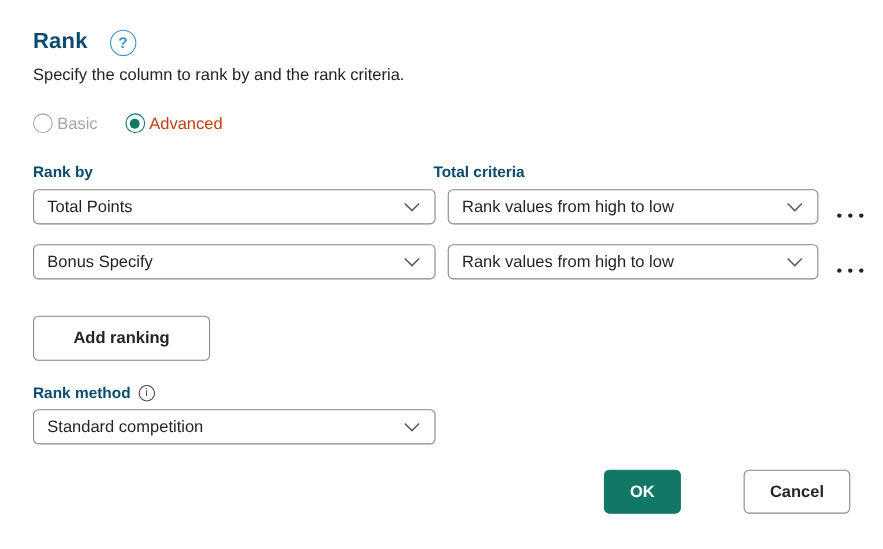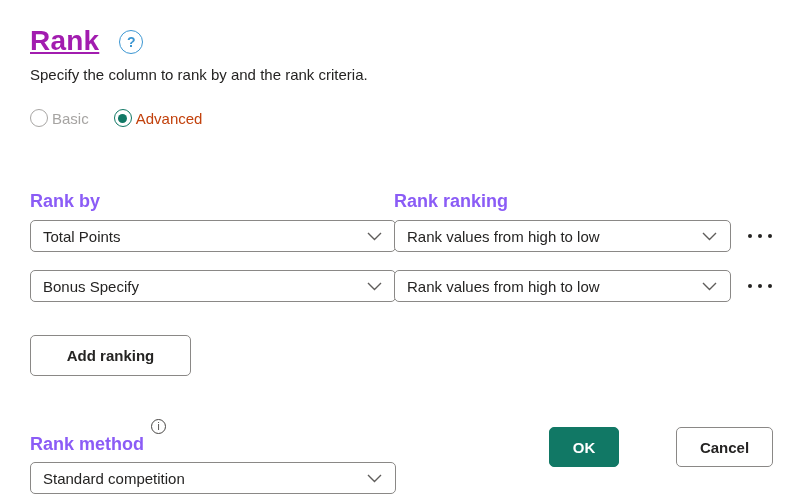--- a/index.html
+++ b/index.html
@@ -14,25 +14,24 @@
     position: relative;
     width: 803px;
     height: 499px;
     padding: 25px 30px 0 30px;
     background: #ffffff;
   }
 
   
   .title-row { display: flex; align-items: center; gap: 20px; }
   .title {
-    font-size: 28px;
+    font-size: 20px;
     font-weight: 700;
-    color: #a21caf;
+    color: #0c4a6e;
     letter-spacing: 0.2px;
-    text-decoration: underline;
   }
   .help-icon {
     width: 24px; height: 24px;
     border: 1.7px solid #3b96d2;
     border-radius: 50%;
     color: #3b96d2;
     font-size: 14px;
     font-weight: 700;
     display: flex; align-items: center; justify-content: center;
     cursor: pointer;
@@ -57,42 +56,42 @@
   .radio-opt.selected .radio-label { color: #c2410c; }
 
   
   .labels-grid, .rows-grid {
     display: grid;
     grid-template-columns: 338px auto;
     column-gap: 26px;
   }
   .labels-grid { margin-top: 27px; margin-bottom: 8px; }
   .rows-grid { row-gap: 18px; }
-  .field-label { font-size: 18px; font-weight: 700; color: #8b5cf6; margin-top: 37px; }
+  .field-label { font-size: 14px; font-weight: 700; color: #0c4a6e; }
 
   .dropdown {
     position: relative;
     width: 366px; height: 32px;
     border: 1px solid #8a8886;
     border-radius: 5px;
     background: #fff;
     display: flex; align-items: center;
     padding: 0 40px 0 12px;
     font-size: 15px; color: #252423;
     cursor: pointer;
   }
   .dropdown.narrow { width: 337px; }
   .chevron {
     position: absolute; right: 13px; top: 50%;
     margin-top: -4px;
     width: 15px; height: 9px;
   }
   .chevron svg { display: block; }
 
-  .right-cell { display: flex; align-items: center; gap: 15px; }
+  .right-cell { display: flex; align-items: flex-end; gap: 15px; margin-left: 13px; }
   .more-btn {
     display: flex; align-items: center; gap: 6px;
     padding: 6px 2px; cursor: pointer; background: transparent; border: none;
   }
   .more-btn .dot { width: 4px; height: 4px; border-radius: 50%; background: #252423; }
 
   
   .add-ranking {
     margin-top: 33px;
     width: 161px; height: 41px;
@@ -166,21 +165,21 @@
       <span class="radio-circle">
           <span class="radio-dot"></span>
         </span>
       <span class="radio-label">Advanced</span>
     </div>
   </div>
 
   
   <div class="labels-grid">
     <div class="field-label">Rank by</div>
-    <div class="field-label">Rank ranking</div>
+    <div class="field-label">Total criteria</div>
   </div>
 
   
   <div class="rows-grid">
 
     <div class="dropdown">
       <span>Total Points</span>
       <span class="chevron">
         <svg width="15" height="9" viewBox="0 0 15 9">
             <polyline points="1,1 7.5,7.5 14,1" fill="none" stroke="#5f5d5b" stroke-width="1.4"></polyline>

